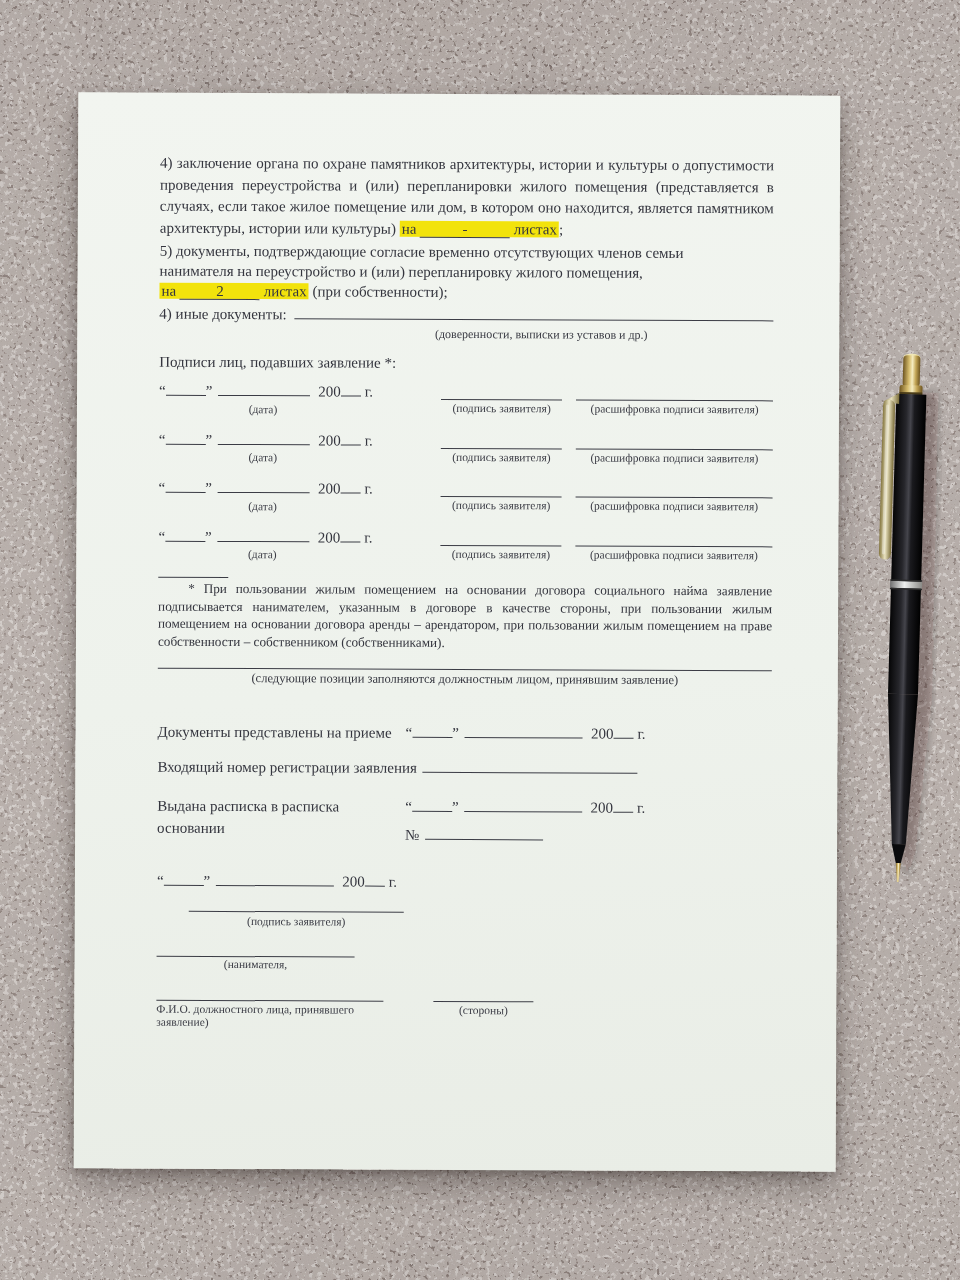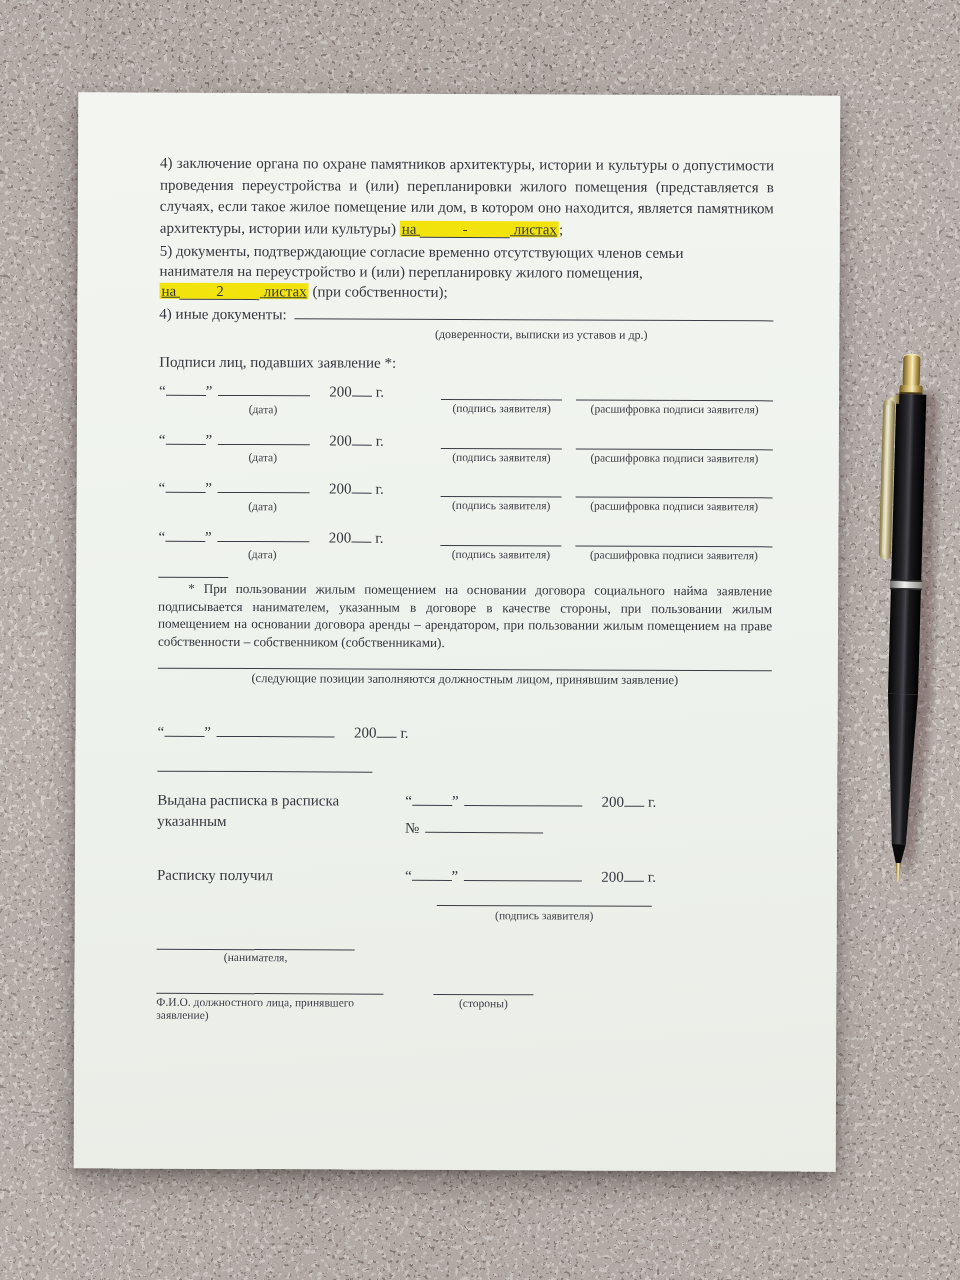--- a/index.html
+++ b/index.html
@@ -27,26 +27,26 @@
     position:absolute;left:76px;top:94px;width:762px;height:1076px;
     background:linear-gradient(176deg,#f2f5f0 0%,#eef2ec 55%,#e9ede6 100%);
     transform:rotate(0.25deg);
     box-shadow:0 14px 30px rgba(35,25,22,.35),0 3px 8px rgba(35,25,22,.28);
   }
   .content{
     position:absolute;left:82px;top:60px;width:614px;
     color:#35363f;font-size:15px;line-height:21.5px;
   }
   .p-just{text-align:justify;margin:0;}
-  .hl{background:#f2e30c;padding:0 2px;color:inherit;text-decoration:underline;}
+  .hl{background:#f2e30c;padding:0 2px;color:inherit;}
   .blank{display:inline-block;border-bottom:1.2px solid #3b3c45;height:14px;vertical-align:baseline;}
   .blank.val{height:auto;line-height:16px;text-align:center;vertical-align:baseline;}
   .w20{width:20px}.w40{width:40px}.w80{width:80px}.w90{width:90px}
   .w92{width:92px}.w118{width:118px}.w215{width:215px}
-  .ml4{margin-left:4px}.ml6{margin-left:6px}.ml8{margin-left:19px}
+  .ml4{margin-left:4px}.ml6{margin-left:6px}.ml8{margin-left:8px}
   .lines p{margin:0;line-height:20px;}
   .p6-row{display:flex;align-items:baseline;margin-top:2px;}
   .p6-fill{flex:1;border-bottom:1.2px solid #3b3c45;height:15px;margin-left:8px;}
   .p6-caption{font-size:12px;padding-left:150px;text-align:center;line-height:15px;margin-top:1px;}
   .heading{margin:12px 0 0 0;}
   .sub{font-size:11.5px;color:#3b3c45;line-height:13px;}
   
   .sig-row{display:flex;margin-top:8px;margin-bottom:14px;}
   .sig-date{width:258px;flex:0 0 auto;}
   .date-line{white-space:nowrap;}
@@ -188,37 +188,38 @@
         </div>
     </div>
 
     <div class="foot-rule"></div>
     <p class="footnote">* При пользовании жилым помещением на основании договора социального найма заявление подписывается нанимателем, указанным в договоре в качестве стороны, при пользовании жилым помещением на основании договора аренды – арендатором, при пользовании жилым помещением на праве собственности – собственником (собственниками).</p>
 
     <div class="separator"></div>
     <div class="sep-caption">(следующие позиции заполняются должностным лицом, принявшим заявление)</div>
 
     <div class="off-row mt36">
+      <span class="off-label">Документы представлены на приеме</span>
       <span class="date-line"><span>“</span><span class="blank w40"></span><span>”</span><span class="blank w118 ml6"></span><span class="ml8">200</span><span class="blank w20"></span><span class="ml4">г.</span></span>
     </div>
 
     <div class="off-row mt13">
+      <span style="width:265px;flex:0 0 auto">Входящий номер регистрации заявления</span>
       <span class="blank w215"></span>
     </div>
 
     <div class="off-row mt18">
-      <span class="off-label"><span>Выдана расписка в расписка</span><br><span>указанным</span></span>
+      <span class="off-label"><span>Выдана расписка в расписка</span><br><span>основании</span></span>
       <span class="off-right">
         <span class="date-line"><span>“</span><span class="blank w40"></span><span>”</span><span class="blank w118 ml6"></span><span class="ml8">200</span><span class="blank w20"></span><span class="ml4">г.</span></span>
         <div class="num-row"><span>№</span><span class="blank w118 ml6"></span></div>
       </span>
     </div>
 
     <div class="off-row mt26">
-      <span class="off-label">Расписку получил</span>
       <span class="off-right">
         <span class="date-line"><span>“</span><span class="blank w40"></span><span>”</span><span class="blank w118 ml6"></span><span class="ml8">200</span><span class="blank w20"></span><span class="ml4">г.</span></span>
         <div class="d-line"></div>
         <div class="d-label sub">(подпись заявителя)</div>
       </span>
     </div>
 
     <div class="bottom">
       <div class="b-line1"></div>
       <div class="b-pos sub">(нанимателя,</div>

